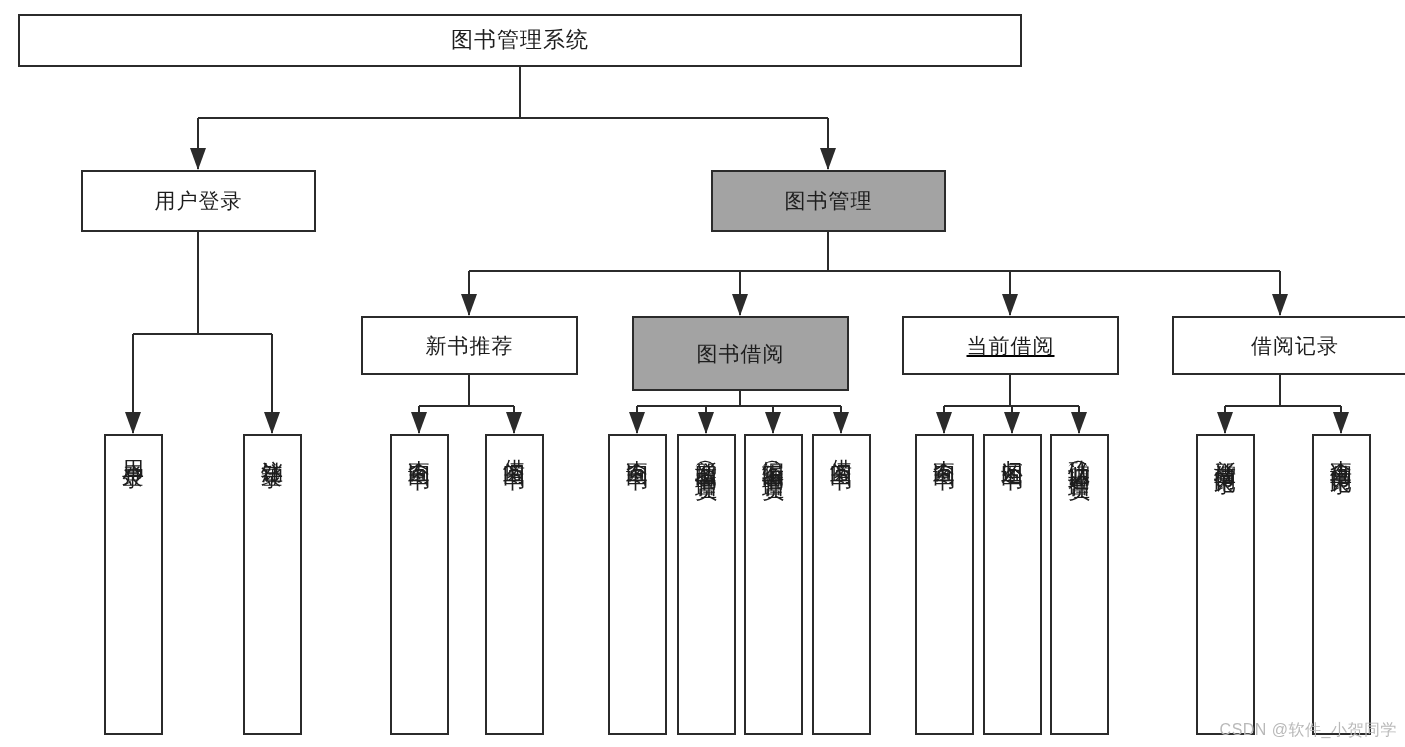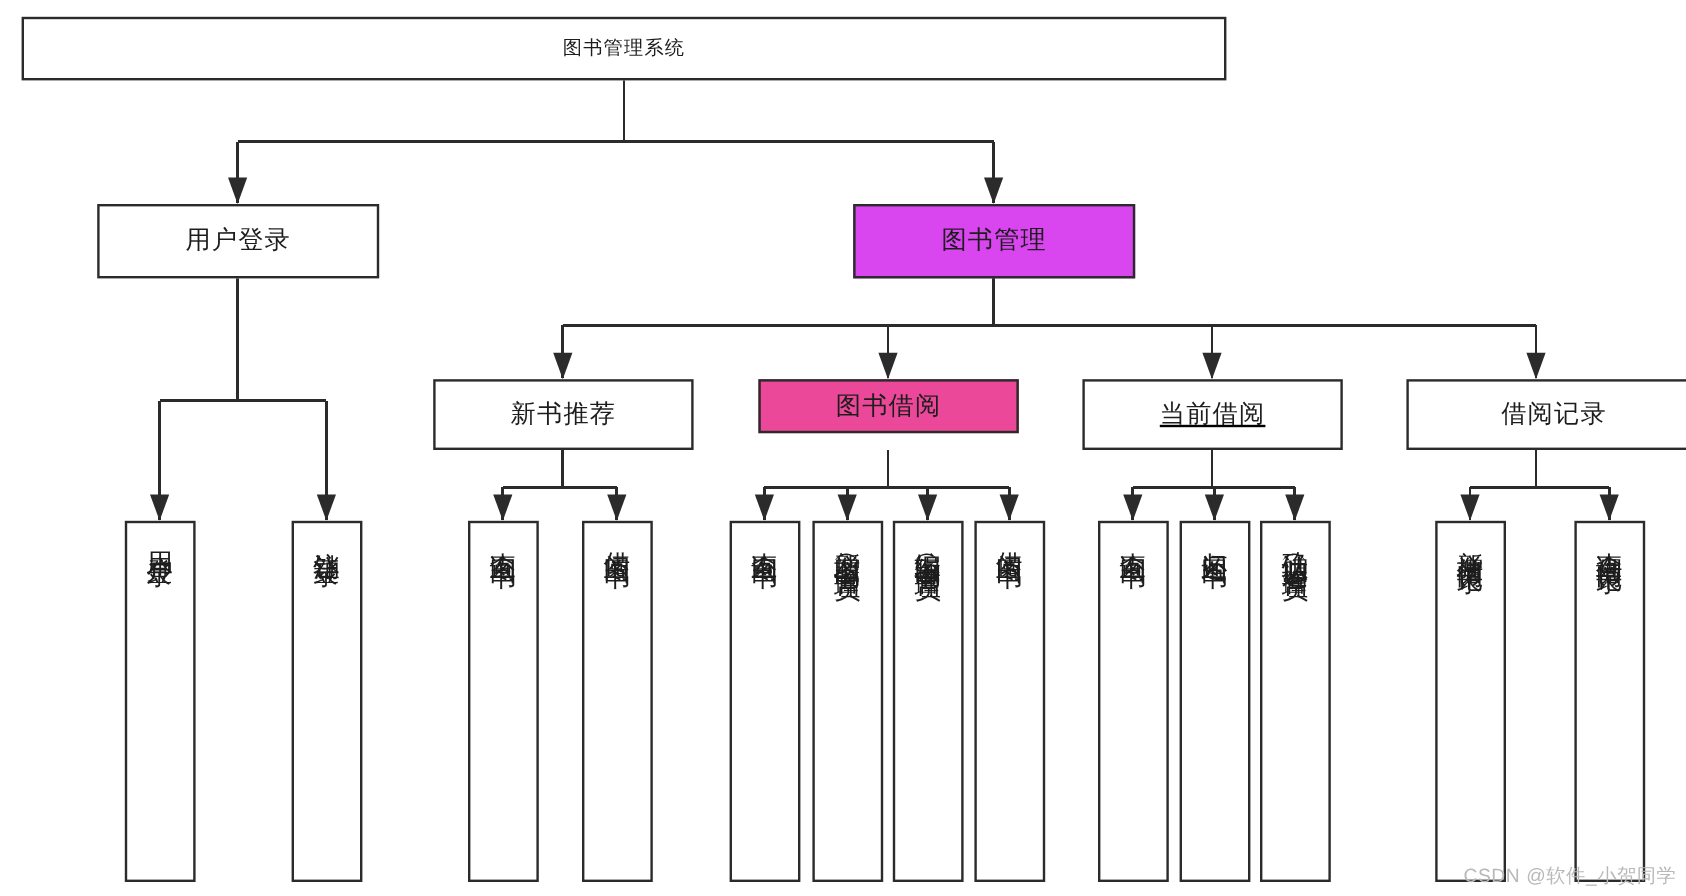--- a/index.html
+++ b/index.html
@@ -45,21 +45,21 @@
   .node-box.vertical .node-label {
     writing-mode: vertical-rl;
     text-orientation: upright;
     font-size: 22px;
     letter-spacing: 3px;
     line-height: 1.05;
     color: #1d1d1d;
     white-space: nowrap;
   }
   .node-box.root .node-label {
-    font-size: 16px;
+    font-size: 22px;
   }
   #connector-layer {
     position: absolute;
     left: 0;
     top: 0;
     width: 1405px;
     height: 747px;
     pointer-events: none;
   }
   #watermark {
@@ -131,27 +131,27 @@
       <line x1="1341" y1="406" x2="1341" y2="433" stroke="#2b2b2b" stroke-width="2.4" shape-rendering="crispEdges"></line>
       <polygon points="1333,412 1349,412 1341,434" fill="#2b2b2b"></polygon>
     </svg>
   <div id="node-layer">
       <div class="node-box horizontal root" style="left: 18px; top: 14px; width: 1004px; height: 53px; border-color: rgb(43, 43, 43); background: rgb(255, 255, 255);">
         <span class="node-label" style="color: rgb(29, 29, 29);">图书管理系统</span>
       </div>
       <div class="node-box horizontal" style="left: 81px; top: 170px; width: 235px; height: 62px; border-color: rgb(43, 43, 43); background: rgb(255, 255, 255);">
         <span class="node-label" style="color: rgb(29, 29, 29);">用户登录</span>
       </div>
-      <div class="node-box horizontal" style="left: 711px; top: 170px; width: 235px; height: 62px; border-color: rgb(43, 43, 43); background: #d946ef;">
+      <div class="node-box horizontal" style="left: 711px; top: 170px; width: 235px; height: 62px; border-color: rgb(43, 43, 43); background: #a3a3a3;">
         <span class="node-label" style="color: rgb(29, 29, 29);">图书管理</span>
       </div>
       <div class="node-box horizontal" style="left: 361px; top: 316px; width: 217px; height: 59px; border-color: rgb(43, 43, 43); background: rgb(255, 255, 255);">
         <span class="node-label" style="color: rgb(29, 29, 29);">新书推荐</span>
       </div>
-      <div class="node-box horizontal" style="left: 632px; top: 316px; width: 217px; height: 45px; border-color: rgb(43, 43, 43); background: #ec4899;">
+      <div class="node-box horizontal" style="left: 632px; top: 316px; width: 217px; height: 75px; border-color: rgb(43, 43, 43); background: #a3a3a3;">
         <span class="node-label" style="color: rgb(29, 29, 29);">图书借阅</span>
       </div>
       <div class="node-box horizontal" style="left: 902px; top: 316px; width: 217px; height: 59px; border-color: rgb(43, 43, 43); background: rgb(255, 255, 255); text-decoration: underline;">
         <span class="node-label" style="color: rgb(29, 29, 29);">当前借阅</span>
       </div>
       <div class="node-box horizontal" style="left: 1172px; top: 316px; width: 246px; height: 59px; border-color: rgb(43, 43, 43); background: rgb(255, 255, 255);">
         <span class="node-label" style="color: rgb(29, 29, 29);">借阅记录</span>
       </div>
       <div class="node-box vertical" style="left: 104px; top: 434px; width: 59px; height: 301px; border-color: rgb(43, 43, 43); background: rgb(255, 255, 255);">
         <span class="node-label" style="color: rgb(29, 29, 29);">用户登录</span>

